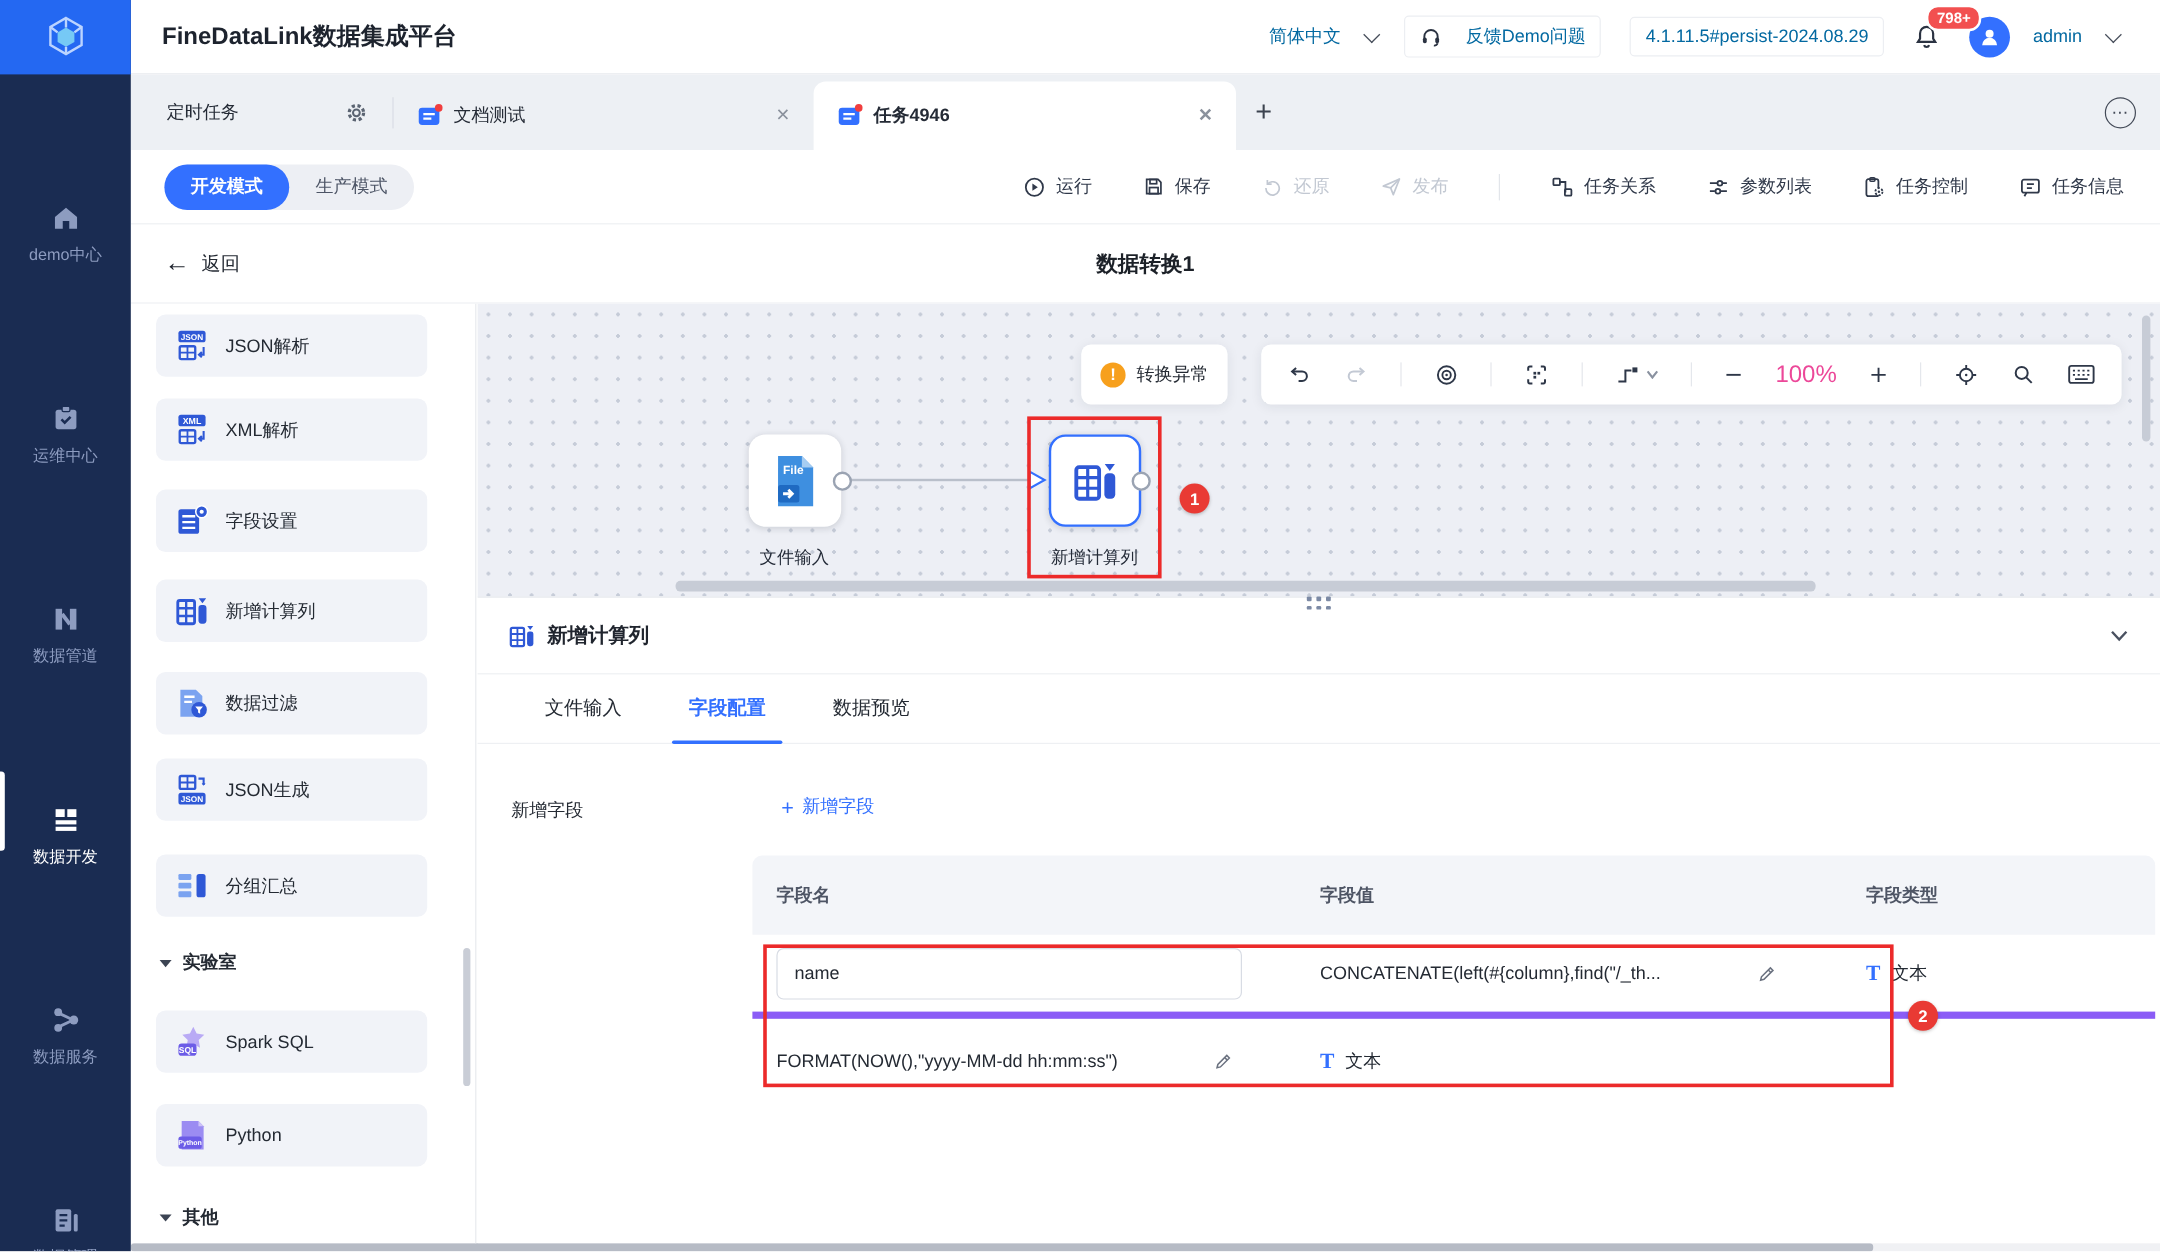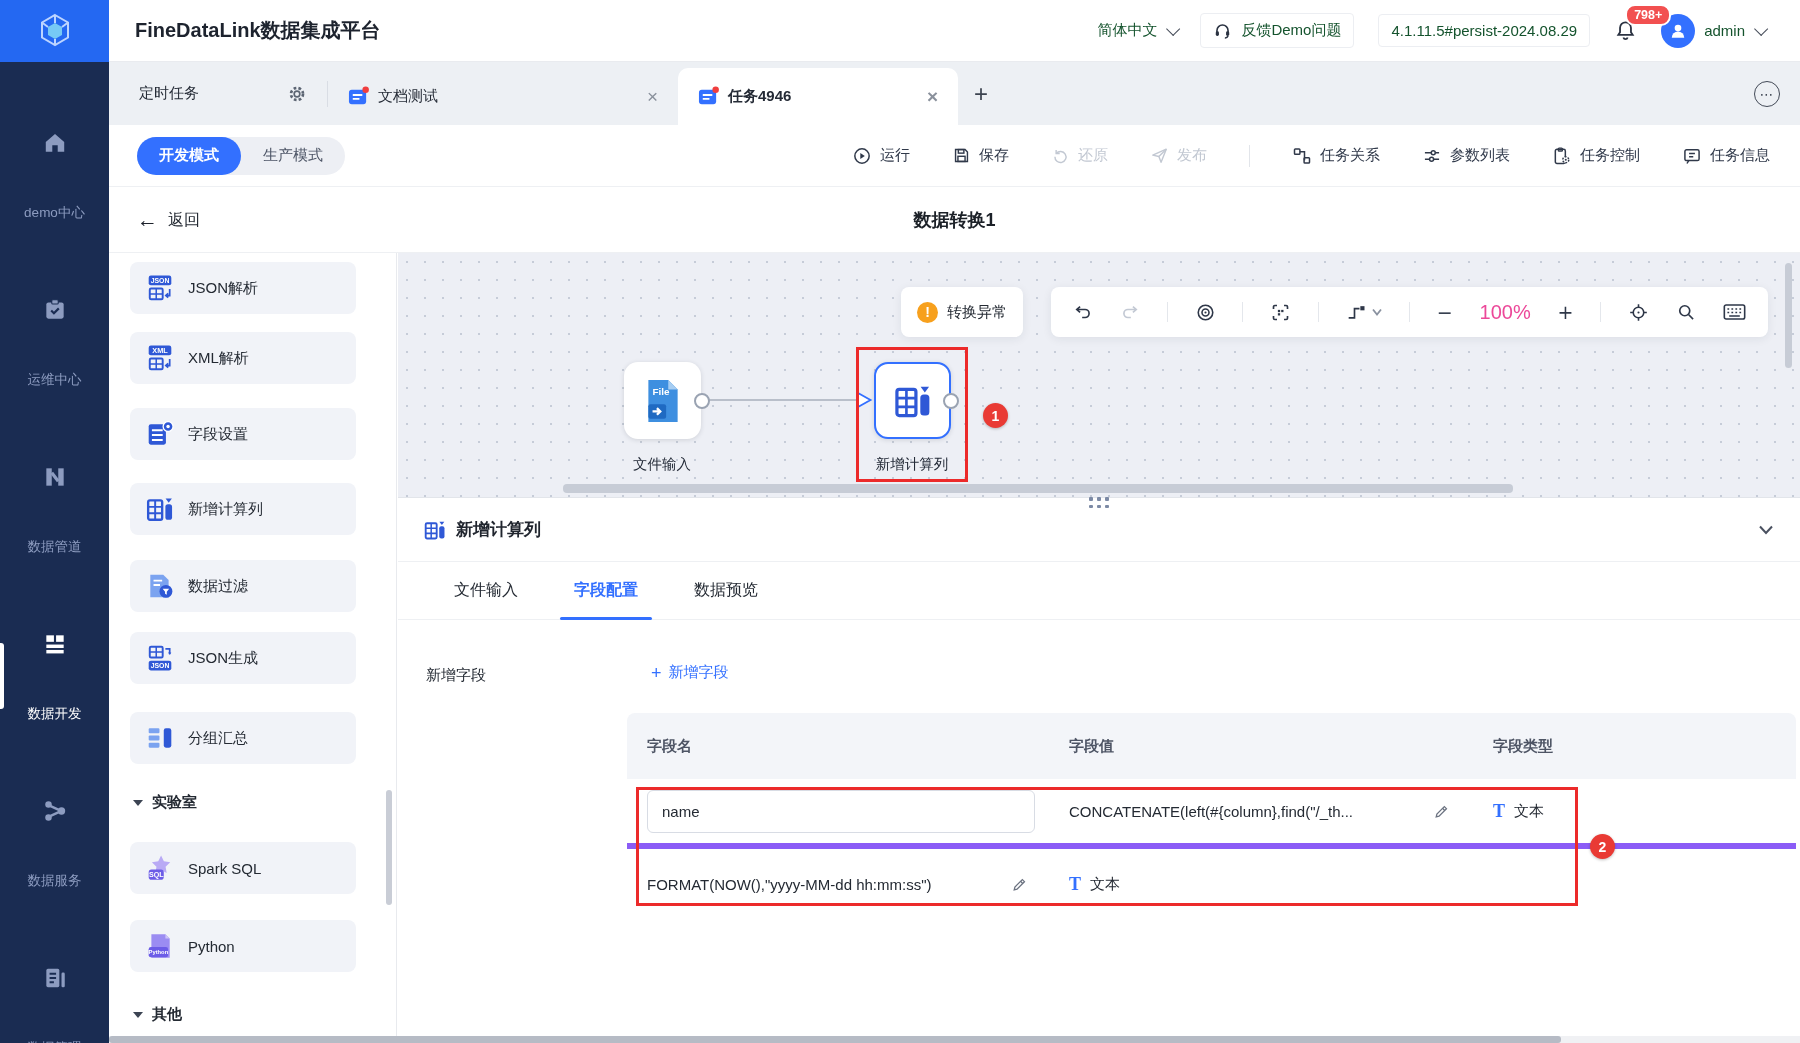--- a/index.html
+++ b/index.html
@@ -3,41 +3,41 @@
 <meta charset="utf-8">
 <style>
   * { margin:0; padding:0; box-sizing:border-box; }
   html,body { width:1800px; height:1043px; }
   body { font-family:"Liberation Sans","DejaVu Sans",sans-serif; background:#fff; overflow:hidden; }
   .app { position:relative; width:1800px; height:1043px; background:#fff; overflow:hidden; }
 
   
   .rail { position:absolute; left:0; top:0; width:109px; height:1043px; background:#1a2c52; z-index:30; }
   .logo-box { position:absolute; left:0; top:0; width:109px; height:62px; background:#2468f2; display:flex; align-items:center; justify-content:center; }
-  .rail-item { position:absolute; left:0; width:109px; height:92px; display:flex; flex-direction:column; align-items:center; justify-content:space-between; gap:9px; color:#8d9cc0; font-size:13.5px; cursor:pointer; }
+  .rail-item { position:absolute; left:0; width:109px; height:92px; display:flex; flex-direction:column; align-items:center; justify-content:flex-end; gap:9px; color:#8d9cc0; font-size:13.5px; cursor:pointer; }
   .rail-item.active { color:#fff; }
   .rail-item.active::before { content:""; position:absolute; left:0; top:12px; width:4px; height:66px; background:#fff; border-radius:0 3px 3px 0; }
 
   
   .topbar { position:absolute; left:109px; top:0; right:0; height:62px; background:#fff; border-bottom:1px solid #e9ebef; display:flex; align-items:center; z-index:25; }
   .topbar-title { margin-left:26px; font-size:20px; font-weight:600; color:#1d232e; }
   .topbar-right { margin-left:auto; margin-right:36px; display:flex; align-items:center; gap:24px; }
-  .tb-item { display:flex; align-items:center; gap:9px; font-size:15px; color:#14532d; cursor:pointer; }
+  .tb-item { display:flex; align-items:center; gap:19px; font-size:15px; color:#0369a1; cursor:pointer; }
   .chip { border:1px solid #eceef2; border-radius:4px; padding:7px 12px; }
   .bell-wrap { position:relative; cursor:pointer; }
   .notif-badge { position:absolute; top:-15px; left:11px; background:#f25050; color:#fff; font-size:12.5px; font-weight:bold; padding:2px 7px; border-radius:10px; border:2px solid #fff; white-space:nowrap; }
   .avatar { width:34px; height:34px; border-radius:50%; background:#3370ff; display:flex; align-items:center; justify-content:center; }
   .chev { width:10px; height:10px; border-right:1.8px solid #454c59; border-bottom:1.8px solid #454c59; transform:rotate(45deg) translateY(-3px); }
 
   
   .tabbar { position:absolute; left:109px; top:62px; right:0; height:63px; background:#edf0f4; display:flex; align-items:stretch; z-index:20; }
   .tb-home { width:218px; padding:0 20px 0 30px; display:flex; align-items:center; justify-content:space-between; font-size:15px; color:#252b36; }
   .vdiv { width:1px; height:26px; background:#d9dde4; align-self:center; }
   .tab { height:57px; margin-top:6px; width:350px; display:flex; align-items:center; gap:9px; padding:0 20px; font-size:15px; color:#252b36; cursor:pointer; }
-  .tab.active { background:#fff; border-radius:10px 10px 0 0; font-weight:600; width:280px; }
+  .tab.active { background:#fff; border-radius:10px 10px 0 0; font-weight:600; width:352px; }
   .tab .close-x { margin-left:auto; font-size:19px; color:#8a919c; line-height:1; }
   .tab-plus { align-self:center; margin-left:16px; font-size:24px; color:#3c434f; cursor:pointer; line-height:1; }
   .more-circle { align-self:center; margin-left:auto; margin-right:20px; width:26px; height:26px; border:1.6px solid #434a57; border-radius:50%; display:flex; align-items:center; justify-content:center; color:#434a57; font-size:14px; letter-spacing:1px; cursor:pointer; }
 
   
   .actionbar { position:absolute; left:109px; top:125px; right:0; height:62px; background:#fff; border-bottom:1px solid #eef0f3; display:flex; align-items:center; z-index:20; }
   .mode-toggle { margin-left:28px; background:#edeff4; border-radius:19px; height:38px; display:flex; align-items:center; }
   .mode-btn { padding:0 22px; height:38px; display:flex; align-items:center; font-size:15px; color:#4d5566; border-radius:19px; cursor:pointer; }
   .mode-btn.on { background:#3370ff; color:#fff; font-weight:bold; }
   .actions { margin-left:auto; margin-right:30px; display:flex; align-items:center; gap:42px; }
@@ -91,21 +91,21 @@
   .panel-title { margin-left:10px; font-size:17px; font-weight:bold; color:#20252e; }
   .panel-chev { margin-left:auto; cursor:pointer; color:#4a5160; }
   .ptabs { height:58px; display:flex; align-items:stretch; gap:56px; padding-left:56px; border-bottom:1px solid #eef0f3; }
   .ptab { position:relative; display:flex; align-items:center; font-size:16px; color:#242a33; cursor:pointer; }
   .ptab.active { color:#3370ff; font-weight:bold; }
   .ptab.active::after { content:""; position:absolute; left:-14px; right:-14px; bottom:-1px; height:3.5px; background:#3370ff; border-radius:2px; }
   .add-label { position:absolute; left:28px; top:168px; font-size:15px; color:#242a33; }
   .add-btn { position:absolute; left:253px; top:165px; display:flex; align-items:center; gap:7px; color:#3370ff; font-size:15px; cursor:pointer; }
   .add-btn .plus { font-size:18px; line-height:1; }
   .ftable { position:absolute; left:229px; top:215px; right:4px; }
-  .frow { display:grid; grid-template-columns:422px 424px 1fr; align-items:center; }
+  .frow { display:grid; grid-template-columns:422px 424px 1fr; align-items:center;gap:31px; }
   .fhead { height:66px; background:#f3f5f9; border-radius:8px 8px 0 0; font-size:15px; font-weight:bold; color:#4e5565; }
   .fhead > div { padding-left:20px; }
   .fbody-row { height:70px; border-bottom:6px solid #8b5cf6; }
   .fbody-row:last-child { border-bottom:none; }
   .fname-input { width:388px; height:43px; margin-left:20px; border:1px solid #d8dce4; border-radius:6px; padding:0 14px; font-size:15px; color:#242a33; font-family:"Liberation Sans","DejaVu Sans",sans-serif; background:#fff; outline:none; }
   .fval { display:flex; align-items:center; padding-left:20px; }
   .fval-text { font-size:15px; color:#242a33; white-space:nowrap; width:358px; overflow:hidden; }
   .pencil { cursor:pointer; color:#6b7280; margin-left:6px; flex:0 0 auto; }
   .ftype { display:flex; align-items:center; gap:9px; padding-left:20px; cursor:pointer; }
   .t-icon { color:#3370ff; font-weight:bold; font-size:18px; font-family:"Liberation Serif","DejaVu Serif",serif; }

